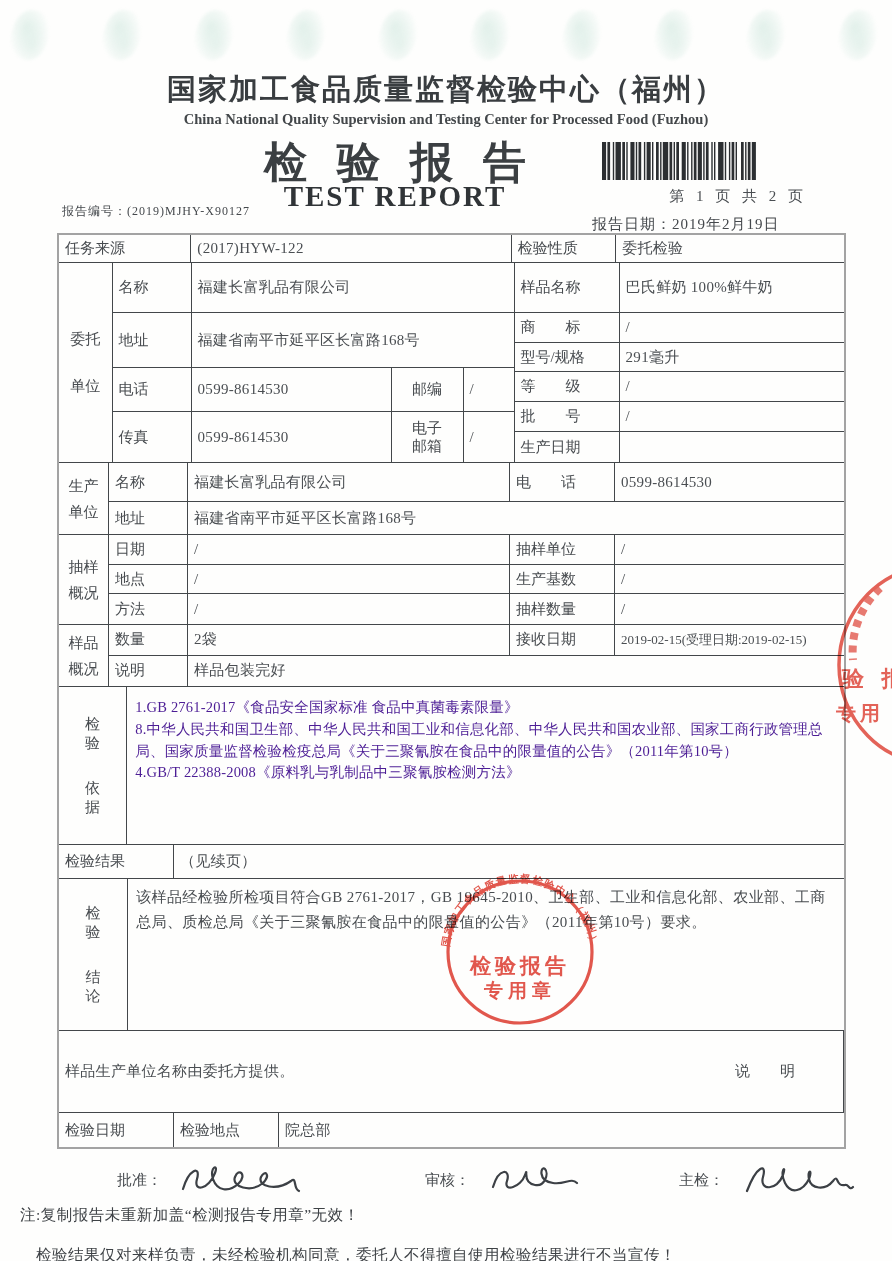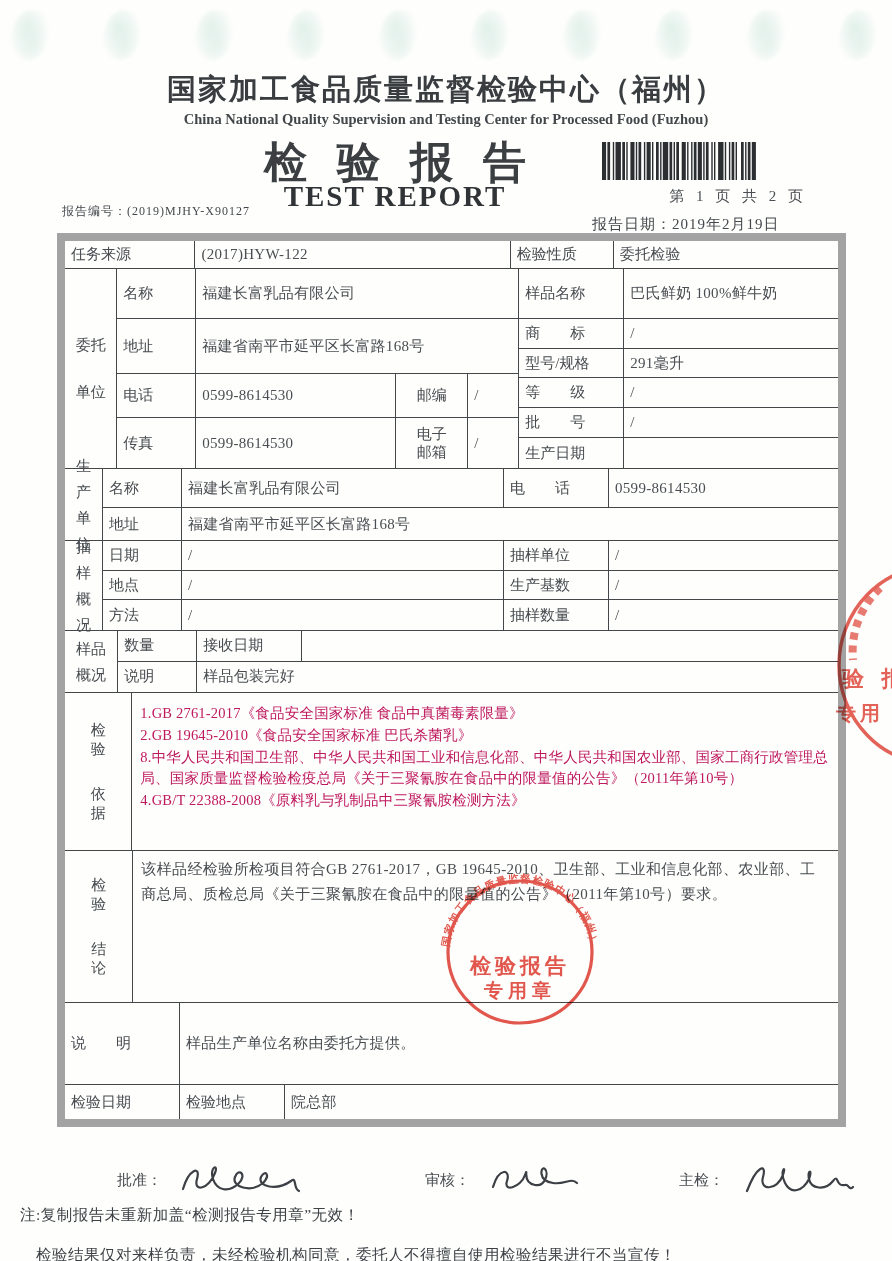--- a/index.html
+++ b/index.html
@@ -28,39 +28,39 @@
             font-size:43px; font-weight:bold; letter-spacing:30px; text-indent:30px;
             color:#3b3f42; white-space:nowrap; }
   .t-en   { position:absolute; left:222px; top:180px; width:346px; text-align:center;
             font-size:29px; font-weight:bold; letter-spacing:2px; color:#303437; }
   .barcode-box { position:absolute; left:600px; top:142px; width:276px; height:40px; }
   .pageinfo { position:absolute; left:600px; top:187px; width:276px; text-align:center;
             font-size:15px; letter-spacing:4px; color:#4a4e52; }
   .repno  { position:absolute; left:62px;  top:203px; font-size:12px; letter-spacing:1px; }
   .repdate{ position:absolute; left:592px; top:215px; font-size:15px; letter-spacing:1px; }
   
-  .tbl { position:absolute; left:57px; top:233px; width:789px; border:8px solid #a3a3a3;
+  .tbl { position:absolute; left:57px; top:233px; width:789px; border:2px solid #a3a3a3;
          font-size:15px; }
   .band { display:flex; border-bottom:1.5px solid #43474a; }
   .band:last-child { border-bottom:none; }
   .c { padding:2px 6px; display:flex; align-items:center; }
   .br { border-right:1.5px solid #43474a; }
   .bb { border-bottom:1.5px solid #43474a; }
   .lbl { color:#474b4f; }
   .val { color:#4a4e52; letter-spacing:.3px; }
   .col { display:flex; flex-direction:column; }
   .row { display:flex; }
   .grow { flex:1 1 auto; }
   .vlabel { justify-content:center; text-align:center; }
   .vlabel span { display:block; }
   .w1 { width:18px; line-height:47px; }      
   .w2 { width:36px; line-height:26px; }      
   .ctr { justify-content:center; }
   .small { font-size:13px; letter-spacing:0; }
-  .basis-txt { font-size:14.5px; line-height:1.5; letter-spacing:.2px; padding:10px 10px 6px 8px; color:#be185d; }
+  .basis-txt { font-size:14.5px; line-height:1.5; letter-spacing:.2px; padding:10px 10px 6px 8px; color:#4c1d95; }
   .concl-txt { font-size:15px; line-height:1.65; letter-spacing:.4px; padding:6px 14px 6px 8px; color:#484c50; }
   
   .stamp-main { position:absolute; left:428px; top:866px; width:184px; height:174px;
                 opacity:.86; mix-blend-mode:multiply; }
   .stamp-edge { position:absolute; left:822px; top:560px; width:70px; height:210px;
                 opacity:.8; mix-blend-mode:multiply; }
   
   .sigrow { position:absolute; left:57px; top:1157px; width:789px; height:48px; }
   .siglbl { position:absolute; font-size:15px; color:#474b4f; top:14px; }
   .sig    { position:absolute; top:0; }
@@ -240,54 +240,59 @@
           <div class="c val" style="width:229px">/</div>
         </div>
       </div>
     </div>
 
     <div class="band" style="height:62px">
       <div class="c br vlabel w2 lbl" style="width:54px">样品概况</div>
       <div class="col" style="width:735px">
         <div class="row bb" style="height:31px">
           <div class="c br lbl" style="width:79px">数量</div>
+          <div class="c br val" style="width:322px">2袋</div>
           <div class="c br lbl" style="width:105px">接收日期</div>
+          <div class="c val small" style="width:229px">2019-02-15(受理日期:2019-02-15)</div>
         </div>
         <div class="row" style="height:31px">
           <div class="c br lbl" style="width:79px">说明</div>
           <div class="c val grow">样品包装完好</div>
         </div>
       </div>
     </div>
 
     <div class="band" style="height:158px">
       <div class="c br vlabel lbl col ctr" style="width:115px;gap:26px">
         <span>检　　验</span>
         <span>依　　据</span>
       </div>
       <div class="basis-txt grow">
         <div>1.GB 2761-2017《食品安全国家标准 食品中真菌毒素限量》</div>
-        <div>2.GB 19645-2010《食品安全国家标准 巴氏杀菌乳》</div>
         <div>8.中华人民共和国卫生部、中华人民共和国工业和信息化部、中华人民共和国农业部、国家工商行政管理总局、国家质量监督检验检疫总局《关于三聚氰胺在食品中的限量值的公告》（2011年第10号）</div>
         <div>4.GB/T 22388-2008《原料乳与乳制品中三聚氰胺检测方法》</div>
       </div>
     </div>
 
+    <div class="band" style="height:34px">
+      <div class="c br lbl" style="width:115px">检验结果</div>
+      <div class="c val grow">（见续页）</div>
+    </div>
 
     <div class="band" style="height:152px">
       <div class="c br vlabel lbl col ctr" style="width:115px;gap:26px">
         <span>检　　验</span>
         <span>结　　论</span>
       </div>
       <div class="concl-txt grow">该样品经检验所检项目符合GB 2761-2017，GB 19645-2010、卫生部、工业和信息化部、农业部、工商总局、质检总局《关于三聚氰胺在食品中的限量值的公告》（2011年第10号）要求。</div>
     </div>
 
     <div class="band" style="height:82px">
+      <div class="c val grow" style="align-items:center">样品生产单位名称由委托方提供。</div>
       <div class="c br lbl" style="width:115px">说　　明</div>
-      <div class="c val grow" style="align-items:center">样品生产单位名称由委托方提供。</div>
     </div>
 
     <div class="band" style="height:34px">
       <div class="c br lbl" style="width:115px">检验日期</div>
       <div class="c br lbl" style="width:105px">检验地点</div>
       <div class="c val" style="width:229px">院总部</div>
     </div>
   </div>
 
   <svg class="stamp-main" viewBox="0 0 184 174">

